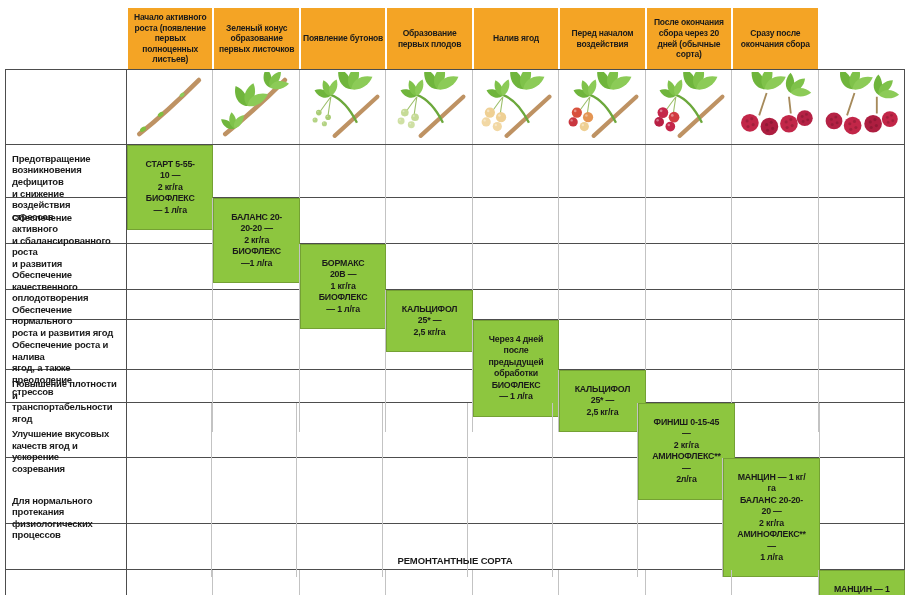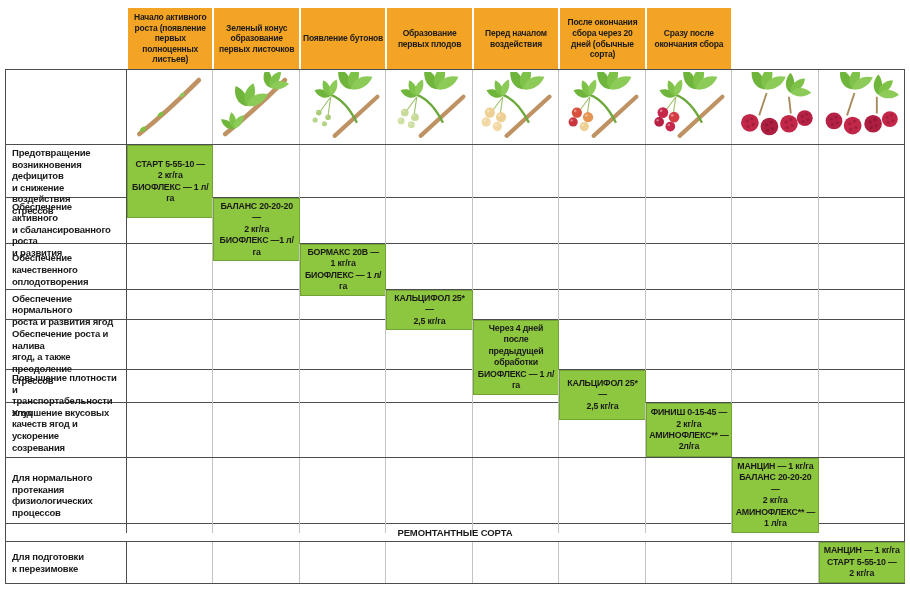--- a/index.html
+++ b/index.html
@@ -16,27 +16,27 @@
 
   .trow{display:grid;grid-template-columns:122px repeat(9,1fr);border-bottom:1px solid #4d4d4d;}
   .trow.first{border-top:1px solid #4d4d4d;}
   .lbl{border-left:1px solid #4d4d4d;border-right:1px solid #4d4d4d;
        font-weight:bold;font-size:9.5px;line-height:1.22;padding:2px 6px 2px 6px;
        display:flex;align-items:center;white-space:pre-line;letter-spacing:-0.2px;}
   .cell{border-right:1px solid #c3c3c3;}
   .cell.last{border-right:1px solid #4d4d4d;}
   .cell.g{background:#8DC63F;border:1px solid #74A133;display:flex;align-items:center;justify-content:center;
           text-align:center;font-weight:bold;font-size:8.8px;line-height:1.3;
-          white-space:pre-line;padding:2px;letter-spacing:-0.2px;}
+          white-space:pre-line;padding:13px;letter-spacing:-0.2px;}
   .pic{display:flex;align-items:flex-end;justify-content:center;overflow:hidden;}
   .pic svg{display:block;margin-bottom:2px;}
 
   .band{border-left:1px solid #4d4d4d;border-right:1px solid #4d4d4d;border-bottom:1px solid #4d4d4d;
         height:18px;display:flex;align-items:center;justify-content:center;
-        font-weight:bold;font-size:9.5px;letter-spacing:-0.1px;}
+        font-weight:bold;font-size:9.5px;letter-spacing:-0.1px;margin-top:28px;}
 </style>
 </head>
 <body>
 
 <svg width="0" height="0" style="position:absolute" aria-hidden="true">
   <defs>
     <path id="twigA" d="M10 66 Q40 42 74 8" fill="none" stroke="#BE9263" stroke-width="5" stroke-linecap="round"></path>
     <path id="twigB" d="M34 68 Q56 48 80 26" fill="none" stroke="#BE9263" stroke-width="4.5" stroke-linecap="round"></path>
     <path id="leaf" d="M0 0 C7 -3 11 -12 9 -20 C1 -17 -5 -8 0 0 Z"></path>
     <g id="leafC">
@@ -67,20 +67,21 @@
 роста (появление
 первых
 полноценных
 листьев)</div>
       <div class="hcell">Зеленый конус
 образование
 первых листочков</div>
       <div class="hcell">Появление бутонов</div>
       <div class="hcell">Образование
 первых плодов</div>
+      <div class="hcell">Налив ягод</div>
       <div class="hcell">Перед началом
 воздействия</div>
       <div class="hcell">После окончания
 сбора через 20
 дней (обычные
 сорта)</div>
       <div class="hcell">Сразу после
 окончания сбора</div>
     </div>
 

